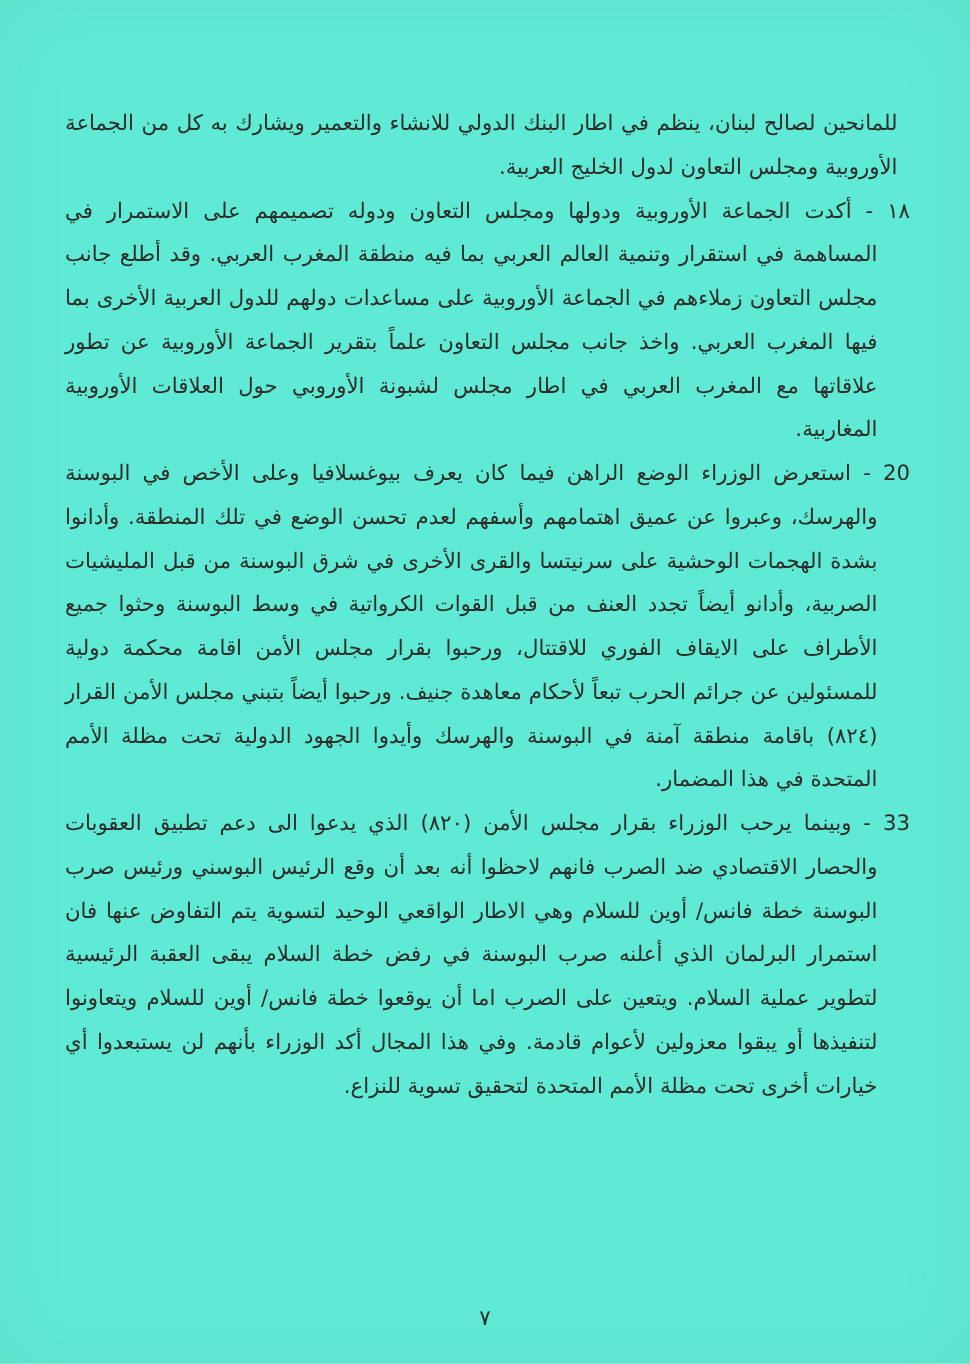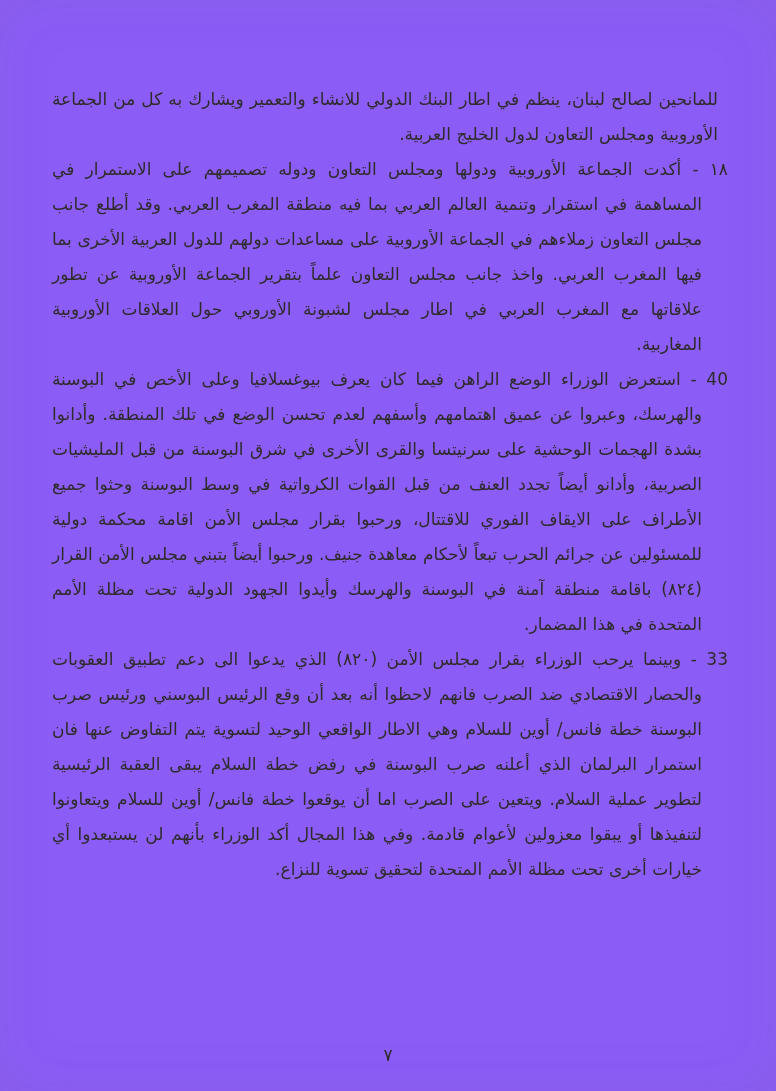--- a/index.html
+++ b/index.html
@@ -6,21 +6,21 @@
     margin: 0;
     padding: 0;
     background: #e9e8e4;
     font-family: "DejaVu Sans", sans-serif;
   }
   .page {
     position: relative;
     width: 776px;
     height: 1091px;
     margin: 0 auto;
-    background: #8b5cf6;
+    background: #5eead4;
     box-shadow: inset 0 0 60px rgba(120,115,100,0.08);
     overflow: hidden;
     direction: rtl;
   }
   .text-block {
     position: absolute;
     top: 82px;
     right: 48px;
     left: 52px;
     direction: rtl;
@@ -61,21 +61,21 @@
 
     <p class="para continuation">للمانحين لصالح لبنان، ينظم في اطار البنك الدولي للانشاء والتعمير ويشارك به كل من الجماعة الأوروبية ومجلس التعاون لدول الخليج العربية.</p>
 
     <p class="para numbered">
       <span class="pnum">١٨ -</span>
       <span class="ptext">أكدت الجماعة الأوروبية ودولها ومجلس التعاون ودوله تصميمهم على الاستمرار في المساهمة في استقرار وتنمية العالم العربي بما فيه منطقة المغرب العربي. وقد أطلع جانب مجلس التعاون زملاءهم في الجماعة الأوروبية على مساعدات دولهم للدول العربية الأخرى بما فيها المغرب العربي. واخذ جانب مجلس التعاون علماً بتقرير الجماعة الأوروبية عن تطور علاقاتها مع المغرب العربي في اطار مجلس لشبونة الأوروبي حول العلاقات الأوروبية المغاربية.</span>
     </p>
 
 
     <p class="para numbered">
-      <span class="pnum">40 -</span>
+      <span class="pnum">20 -</span>
       <span class="ptext">استعرض الوزراء الوضع الراهن فيما كان يعرف بيوغسلافيا وعلى الأخص في البوسنة والهرسك، وعبروا عن عميق اهتمامهم وأسفهم لعدم تحسن الوضع في تلك المنطقة. وأدانوا بشدة الهجمات الوحشية على سرنيتسا والقرى الأخرى في شرق البوسنة من قبل المليشيات الصربية، وأدانو أيضاً تجدد العنف من قبل القوات الكرواتية في وسط البوسنة وحثوا جميع الأطراف على الايقاف الفوري للاقتتال، ورحبوا بقرار مجلس الأمن اقامة محكمة دولية للمسئولين عن جرائم الحرب تبعاً لأحكام معاهدة جنيف. ورحبوا أيضاً بتبني مجلس الأمن القرار (٨٢٤) باقامة منطقة آمنة في البوسنة والهرسك وأيدوا الجهود الدولية تحت مظلة الأمم المتحدة في هذا المضمار.</span>
     </p>
 
     <p class="para numbered">
       <span class="pnum">33 -</span>
       <span class="ptext">وبينما يرحب الوزراء بقرار مجلس الأمن (٨٢٠) الذي يدعوا الى دعم تطبيق العقوبات والحصار الاقتصادي ضد الصرب فانهم لاحظوا أنه بعد أن وقع الرئيس البوسني ورئيس صرب البوسنة خطة فانس/ أوين للسلام وهي الاطار الواقعي الوحيد لتسوية يتم التفاوض عنها فان استمرار البرلمان الذي أعلنه صرب البوسنة في رفض خطة السلام يبقى العقبة الرئيسية لتطوير عملية السلام. ويتعين على الصرب اما أن يوقعوا خطة فانس/ أوين للسلام ويتعاونوا لتنفيذها أو يبقوا معزولين لأعوام قادمة. وفي هذا المجال أكد الوزراء بأنهم لن يستبعدوا أي خيارات أخرى تحت مظلة الأمم المتحدة لتحقيق تسوية للنزاع.</span>
     </p>
 
   </div>
 

